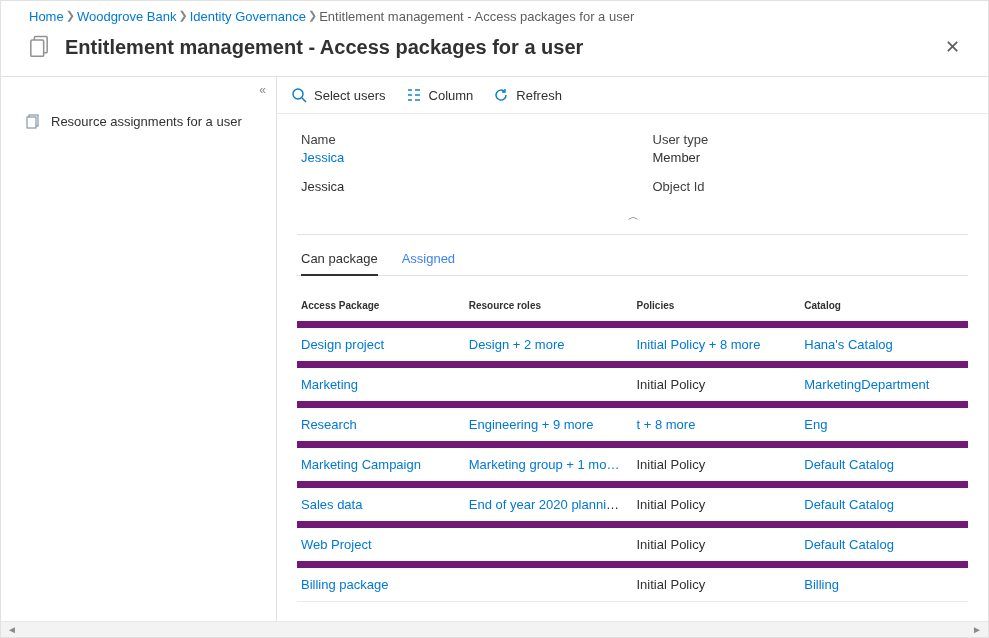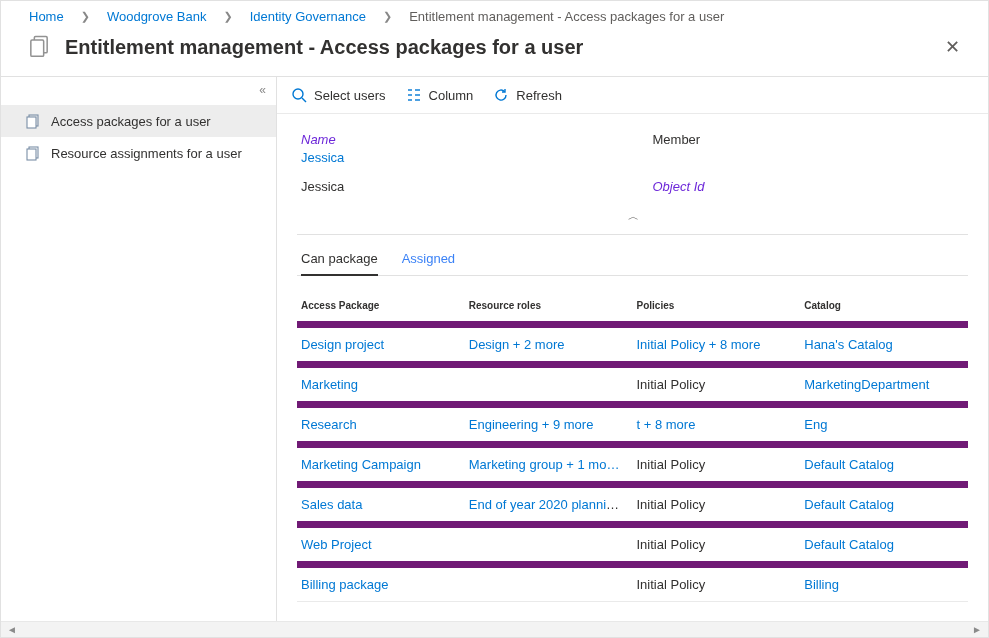--- a/index.html
+++ b/index.html
@@ -12,22 +12,22 @@
     height: 638px;
     overflow: hidden;
     position: relative;
     border: 1px solid #e1e1e1;
   }
   a { color: #0078d4; text-decoration: none; cursor: pointer; }
 
   
   .breadcrumb {
     display: flex;
-    align-items: center;
-    gap: 17px;
+    align-items: flex-start;
+    gap: 2px;
     padding: 8px 28px 6px 28px;
     font-size: 13px;
     color: #605e5c;
   }
   .breadcrumb .sep { color: #888; font-size: 11px; }
   .breadcrumb .current { color: #605e5c; }
 
   
   .titlebar {
     display: flex;
@@ -84,21 +84,21 @@
   .scrollpane::-webkit-scrollbar-track { background:#f3f3f3; }
 
   
   .info {
     display: grid;
     grid-template-columns: 1fr 1fr;
     column-gap: 40px;
     row-gap: 14px;
     padding: 18px 4px 8px 4px;
   }
-  .info-label { color: #6d28d9; margin-bottom: 3px; font-style: italic; }
+  .info-label { color: #404040; margin-bottom: 3px; }
   .collapse-row {
     text-align: center;
     color: #605e5c;
     font-size: 11px;
     padding: 4px 0 10px 0;
     border-bottom: 1px solid #e1e1e1;
     cursor: pointer;
     letter-spacing: -2px;
   }
 
@@ -157,29 +157,20 @@
     </svg>
   </span>
   <h1>Entitlement management - Access packages for a user</h1>
   <span class="close-btn">✕</span>
 </div>
 
 <div class="main">
   <div class="sidebar">
     <span class="collapse-handle">«</span>
     <div class="nav">
-      <div class="nav-item active">
-        <span class="nav-icon">
-          <svg viewBox="0 0 16 16" fill="none" stroke="#7a8fa6" stroke-width="1.1">
-            <rect x="4" y="2" width="9" height="11"></rect>
-              <rect x="2" y="4" width="9" height="11" fill="#fff"></rect>
-          </svg>
-        </span>
-        <span>Access packages for a user</span>
-      </div>
       <div class="nav-item">
         <span class="nav-icon">
           <svg viewBox="0 0 16 16" fill="none" stroke="#7a8fa6" stroke-width="1.1">
             <rect x="4" y="2" width="9" height="11"></rect>
               <rect x="2" y="4" width="9" height="11" fill="#fff"></rect>
           </svg>
         </span>
         <span>Resource assignments for a user</span>
       </div>
     </div>
@@ -216,20 +207,21 @@
     </div>
 
     <div class="scrollpane">
 
       <div class="info">
         <div>
           <div class="info-label">Name</div>
           <a>Jessica</a>
         </div>
         <div>
+          <div class="info-label">User type</div>
           <div>Member</div>
         </div>
         <div>
           <div>Jessica</div>
         </div>
         <div>
           <div class="info-label">Object Id</div>
           <div></div>
         </div>
       </div>

